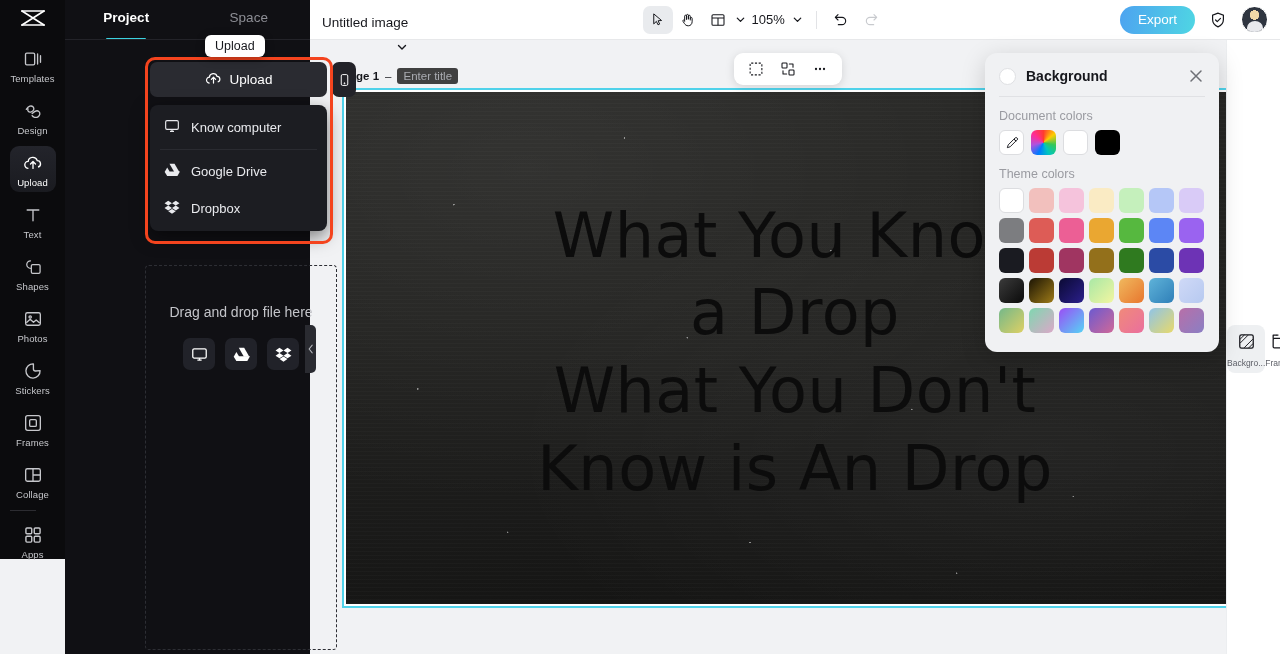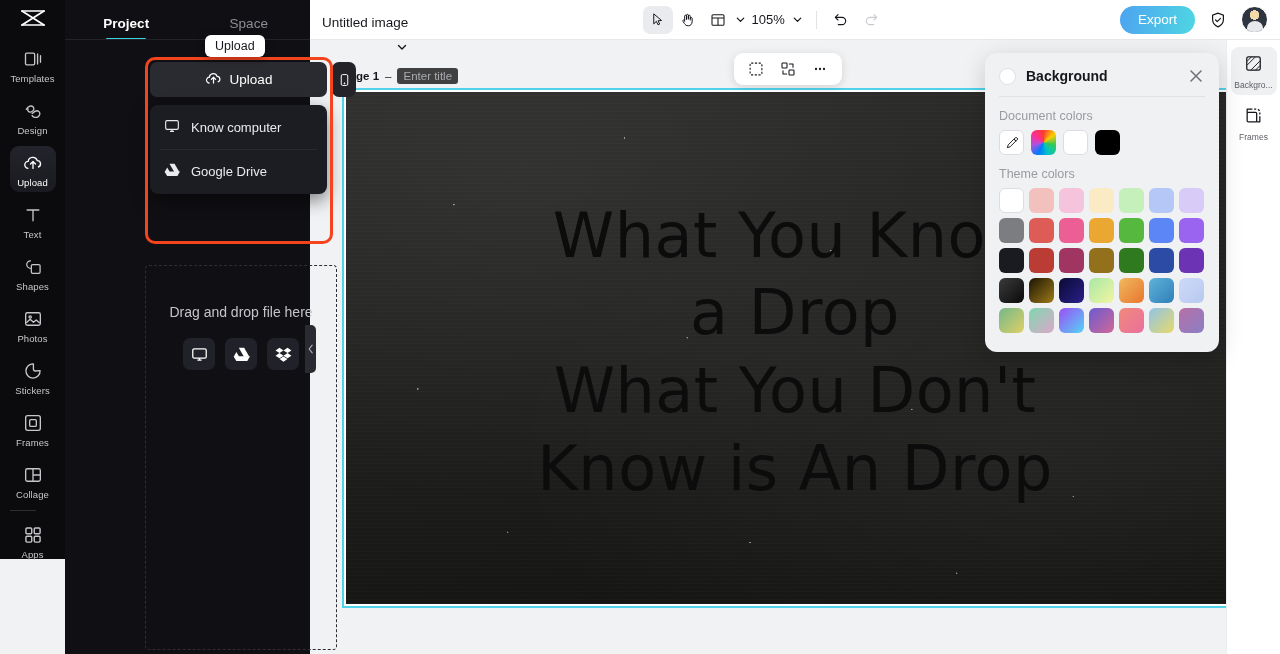--- a/index.html
+++ b/index.html
@@ -31,21 +31,21 @@
   .rail-item .rl { font-size: 9.5px; color: #c6c7cb; letter-spacing: .1px; }
   .rail-item.active .rl { color: #fff; }
 
   
   #panel {
     position: absolute; left: 65px; top: 0; width: 245px; height: 654px;
     background: #101014; z-index: 25;
   }
   #panel-tabs { display: flex; height: 40px; align-items: flex-end; position: relative; }
   .ptab {
-    flex: 1; text-align: center; font-size: 13.5px; padding-bottom: 9px;
+    flex: 1; text-align: center; font-size: 13.5px; padding-bottom: 15px;
     color: #8d8e95; cursor: pointer; position: relative;
   }
   .ptab.active { color: #fff; font-weight: bold; }
   .ptab.active::after {
     content: ""; position: absolute; left: 50%; transform: translateX(-50%);
     bottom: 0; width: 40px; height: 2.5px; background: #3bd2e0; border-radius: 2px;
   }
   #tabs-underline { position:absolute; left:0; right:0; bottom:0; height:1px; background:#232329; }
 
   #tooltip-upload {
@@ -215,21 +215,21 @@
   .sw.bord { border: 1px solid #dcdde0; }
   #theme-grid {
     display: grid; grid-template-columns: repeat(7, 25px); gap: 5px;
     padding: 0 14px;
   }
 
   
   #right-rail {
     position: absolute; right: 0; top: 40px; width: 54px; height: 614px;
     background: #fff; border-left: 1px solid #eceef0; z-index: 35;
-    display: flex; flex-direction: column; align-items: center; padding-top: 7px;
+    display: flex; flex-direction: row; align-items: center; padding-top: 7px;
   }
   .rr-item {
     width: 46px; padding: 7px 0 5px; border-radius: 8px;
     display: flex; flex-direction: column; align-items: center; gap: 3px;
     cursor: pointer; margin-bottom: 4px;
   }
   .rr-item.active { background: #eef0f2; }
   .rr-item .rrl { font-size: 8.5px; color: #5c5e66; max-width: 44px; text-align:center;
                   overflow:hidden; white-space:nowrap; }
 </style>
@@ -407,20 +407,28 @@
       <div class="umi-sep"></div>
       <div class="umi">
         <span>
           <svg width="16" height="16" viewBox="0 0 24 24">
               <path d="M8.2 2.5h7.6l7.2 12.5h-7.6z" fill="#e9eaee"></path>
               <path d="M1 15l3.8-6.6L12.4 21H4.8z" fill="#e9eaee"></path>
               <path d="M4.8 21h15.4l3.8-6.6H8.6z" fill="#e9eaee"></path>
             </svg>
         </span>
         <span>Google Drive</span>
+      </div>
+      <div class="umi">
+        <span>
+          <svg width="16" height="16" viewBox="0 0 24 24" fill="#e9eaee">
+            <path d="M6.3 2.5 0.8 6.2l5.5 3.7 5.7-3.7zM17.7 2.5 12 6.2l5.7 3.7 5.5-3.7zM0.8 13.6l5.5 3.7 5.7-3.7-5.7-3.7zM17.7 9.9 12 13.6l5.7 3.7 5.5-3.7zM6.4 18.5l5.6 3.6 5.6-3.6-5.6-3.6z"></path>
+          </svg>
+        </span>
+        <span>Dropbox</span>
       </div>
     </div>
 
     <div id="hl-ring"></div>
     <div id="tooltip-upload">Upload</div>
   </div>
 
   <div id="panel-collapse">
     <svg width="6" height="10" viewBox="0 0 8 12" fill="none" stroke="#b9bbc0" stroke-width="1.6">
       <path d="M5.5 1 L1.5 6 L5.5 11" stroke-linecap="round" stroke-linejoin="round"></path>

